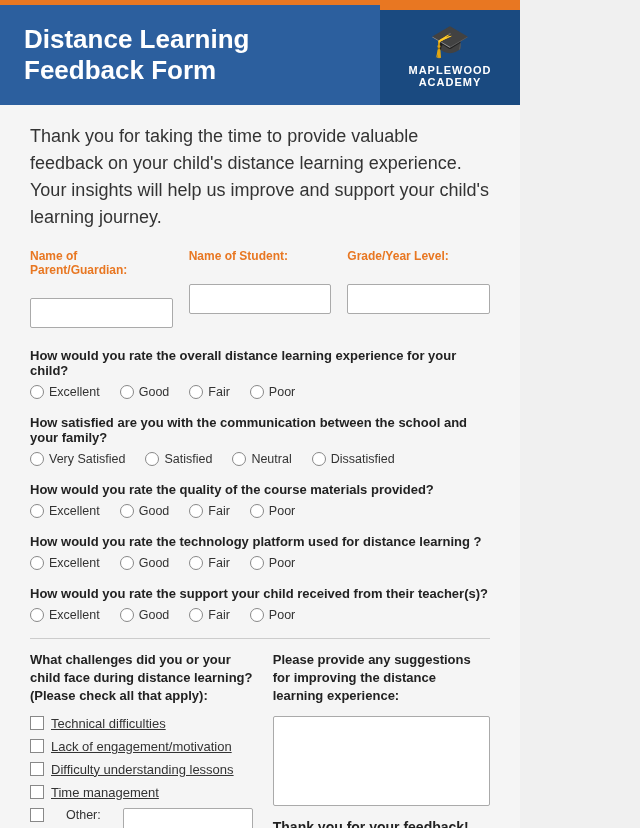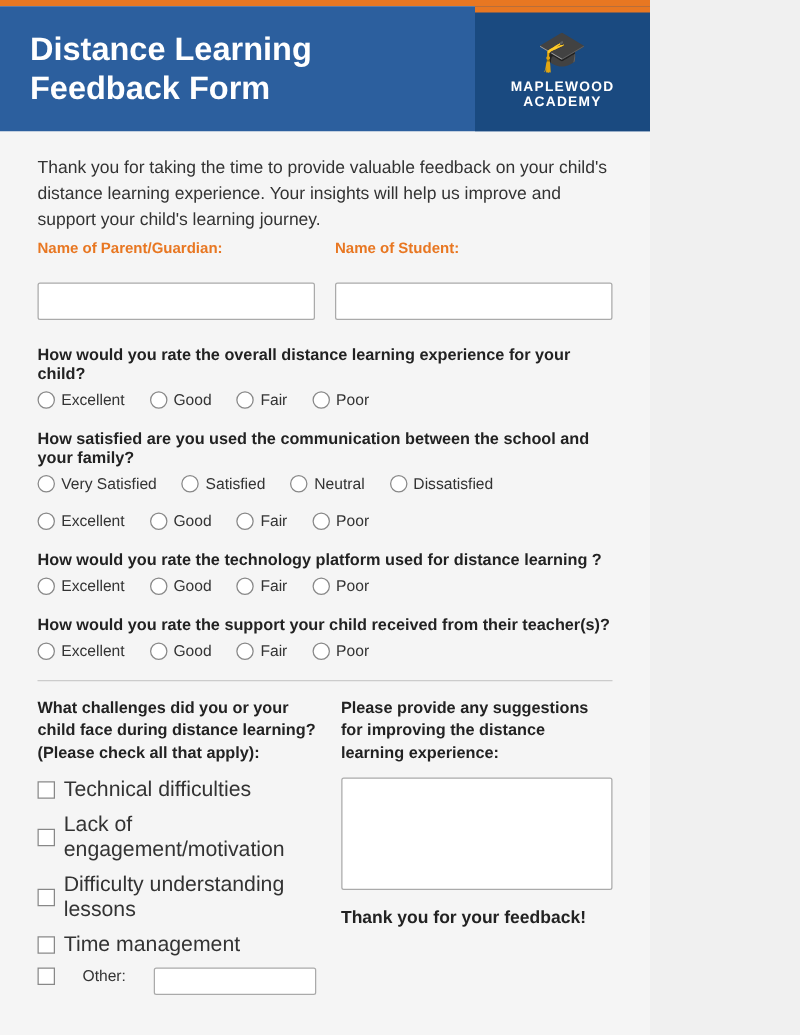--- a/index.html
+++ b/index.html
@@ -67,24 +67,24 @@
     
     .top-bar {
       height: 5px;
       background: #e87722;
     }
     
     .content {
       padding: 18px 30px 24px 30px;
     }
     .intro-text {
-      font-size: 14px;
+      font-size: 18px;
       color: #333;
       line-height: 1.5;
-      margin-bottom: 5px;
+      margin-bottom: 18px;
     }
     
     .fields-row {
       display: flex;
       gap: 16px;
       margin-bottom: 20px;
     }
     .field-group {
       flex: 1;
     }
@@ -150,23 +150,24 @@
       font-weight: 700;
       font-size: 13px;
       color: #222;
       margin-bottom: 10px;
       line-height: 1.4;
     }
     .checkbox-item {
       display: flex;
       align-items: center;
       gap: 7px;
-      font-size: 17px;
+      font-size: 13px;
       color: #333;
       margin-bottom: 8px;
+      text-decoration: underline;
     }
     .checkbox-box {
       width: 14px;
       height: 14px;
       border: 1.5px solid #888;
       background: #fff;
       display: inline-block;
       flex-shrink: 0;
     }
     .other-row {
@@ -237,20 +238,24 @@
 
     <div class="fields-row">
       <div class="field-group">
         <div class="field-label">Name of Parent/Guardian:</div>
         <input class="text-input" type="text" style="">
       </div>
       <div class="field-group">
         <div class="field-label">Name of Student:</div>
         <input class="text-input" type="text" style="">
       </div>
+      <div class="field-group">
+        <div class="field-label">Grade/Year Level:</div>
+        <input class="text-input" type="text" style="">
+      </div>
     </div>
 
     <div id="questions-container">
         <div class="question-section">
           <div class="question-label">How would you rate the overall distance learning experience for your child?</div>
           <div class="radio-group">
             <label class="radio-item">
               <span class="radio-circle"></span>
               <span>Excellent</span>
             </label>
@@ -262,41 +267,42 @@
               <span class="radio-circle"></span>
               <span>Fair</span>
             </label>
             <label class="radio-item">
               <span class="radio-circle"></span>
               <span>Poor</span>
             </label>
           </div>
         </div>
         <div class="question-section">
-          <div class="question-label">How satisfied are you used the communication between the school and your family?</div>
+          <div class="question-label">How satisfied are you with the communication between the school and your family?</div>
           <div class="radio-group">
             <label class="radio-item">
               <span class="radio-circle"></span>
               <span>Very Satisfied</span>
             </label>
             <label class="radio-item">
               <span class="radio-circle"></span>
               <span>Satisfied</span>
             </label>
             <label class="radio-item">
               <span class="radio-circle"></span>
               <span>Neutral</span>
             </label>
             <label class="radio-item">
               <span class="radio-circle"></span>
               <span>Dissatisfied</span>
             </label>
           </div>
         </div>
         <div class="question-section">
+          <div class="question-label">How would you rate the quality of the course materials provided?</div>
           <div class="radio-group">
             <label class="radio-item">
               <span class="radio-circle"></span>
               <span>Excellent</span>
             </label>
             <label class="radio-item">
               <span class="radio-circle"></span>
               <span>Good</span>
             </label>
             <label class="radio-item">

